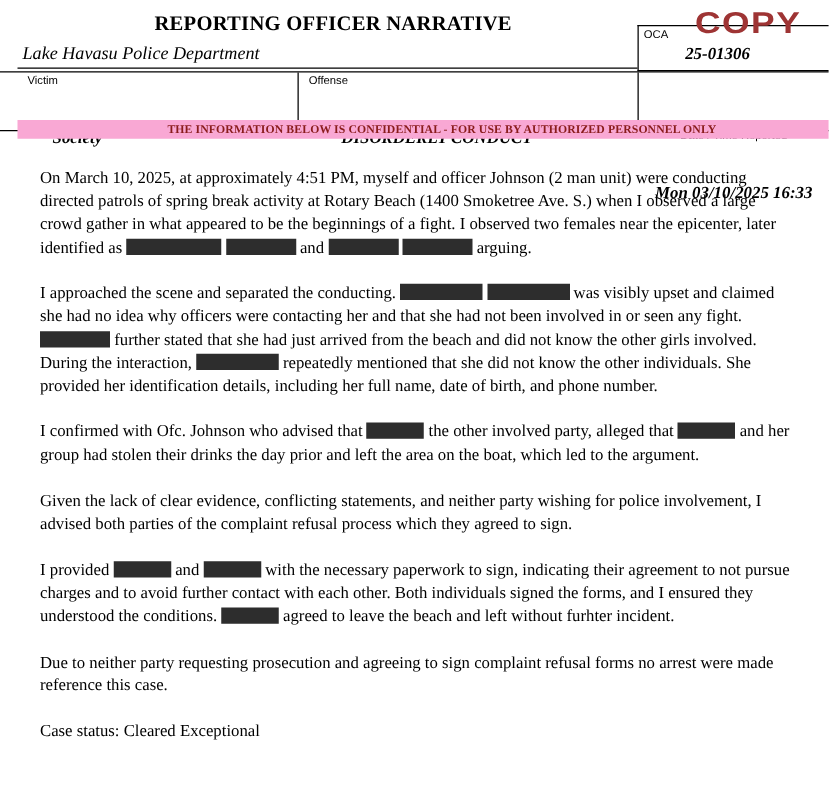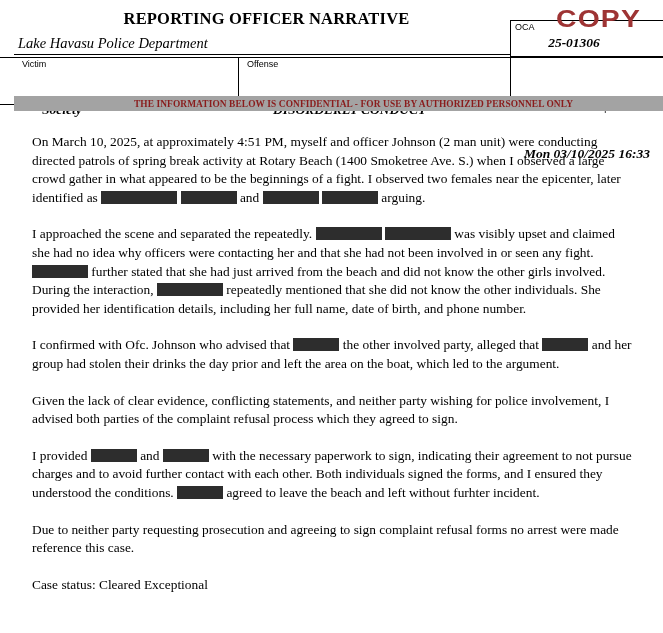--- a/index.html
+++ b/index.html
@@ -221,38 +221,38 @@
     <span class="cell-value">DISORDERLY CONDUCT</span>
   </div>
 
   <div class="info-cell cell-date">
     <span class="cell-label">Date / Time Reported</span>
     <span class="cell-value">Mon 03/10/2025 16:33</span>
   </div>
 
 </div>
 
-<div class="confidential-banner" style="background: #a3a3a3;">
+<div class="confidential-banner" style="background: #f9a8d4;">
   <span class="confidential-text" style="color: rgb(138, 28, 28);">THE INFORMATION BELOW IS CONFIDENTIAL - FOR USE BY AUTHORIZED PERSONNEL ONLY</span>
 </div>
 
 <div class="narrative">
 
   <p class="para">
     <span>On March 10, 2025, at approximately 4:51 PM, myself and officer Johnson (2 man unit) were conducting directed patrols of spring break activity at Rotary Beach (1400 Smoketree Ave. S.) when I observed a large crowd gather in what appeared to be the beginnings of a fight. I observed two females near the epicenter, later identified as</span>
     <span class="redact r-xl" style="background: rgb(45, 45, 45);"></span>
     <span class="redact r-md" style="background: rgb(45, 45, 45);"></span>
     <span>and</span>
     <span class="redact r-md" style="background: rgb(45, 45, 45);"></span>
     <span class="redact r-md" style="background: rgb(45, 45, 45);"></span>
     <span>arguing.</span>
   </p>
 
   <p class="para">
-    <span>I approached the scene and separated the repeatedly.</span>
+    <span>I approached the scene and separated the conducting.</span>
     <span class="redact r-lg" style="background: rgb(45, 45, 45);"></span>
     <span class="redact r-lg" style="background: rgb(45, 45, 45);"></span>
     <span>was visibly upset and claimed she had no idea why officers were contacting her and that she had not been involved in or seen any fight.</span>
     <span class="redact r-md" style="background: rgb(45, 45, 45);"></span>
     <span>further stated that she had just arrived from the beach and did not know the other girls involved. During the interaction,</span>
     <span class="redact r-lg" style="background: rgb(45, 45, 45);"></span>
     <span>repeatedly mentioned that she did not know the other individuals. She provided her identification details, including her full name, date of birth, and phone number.</span>
   </p>
 
   <p class="para">

